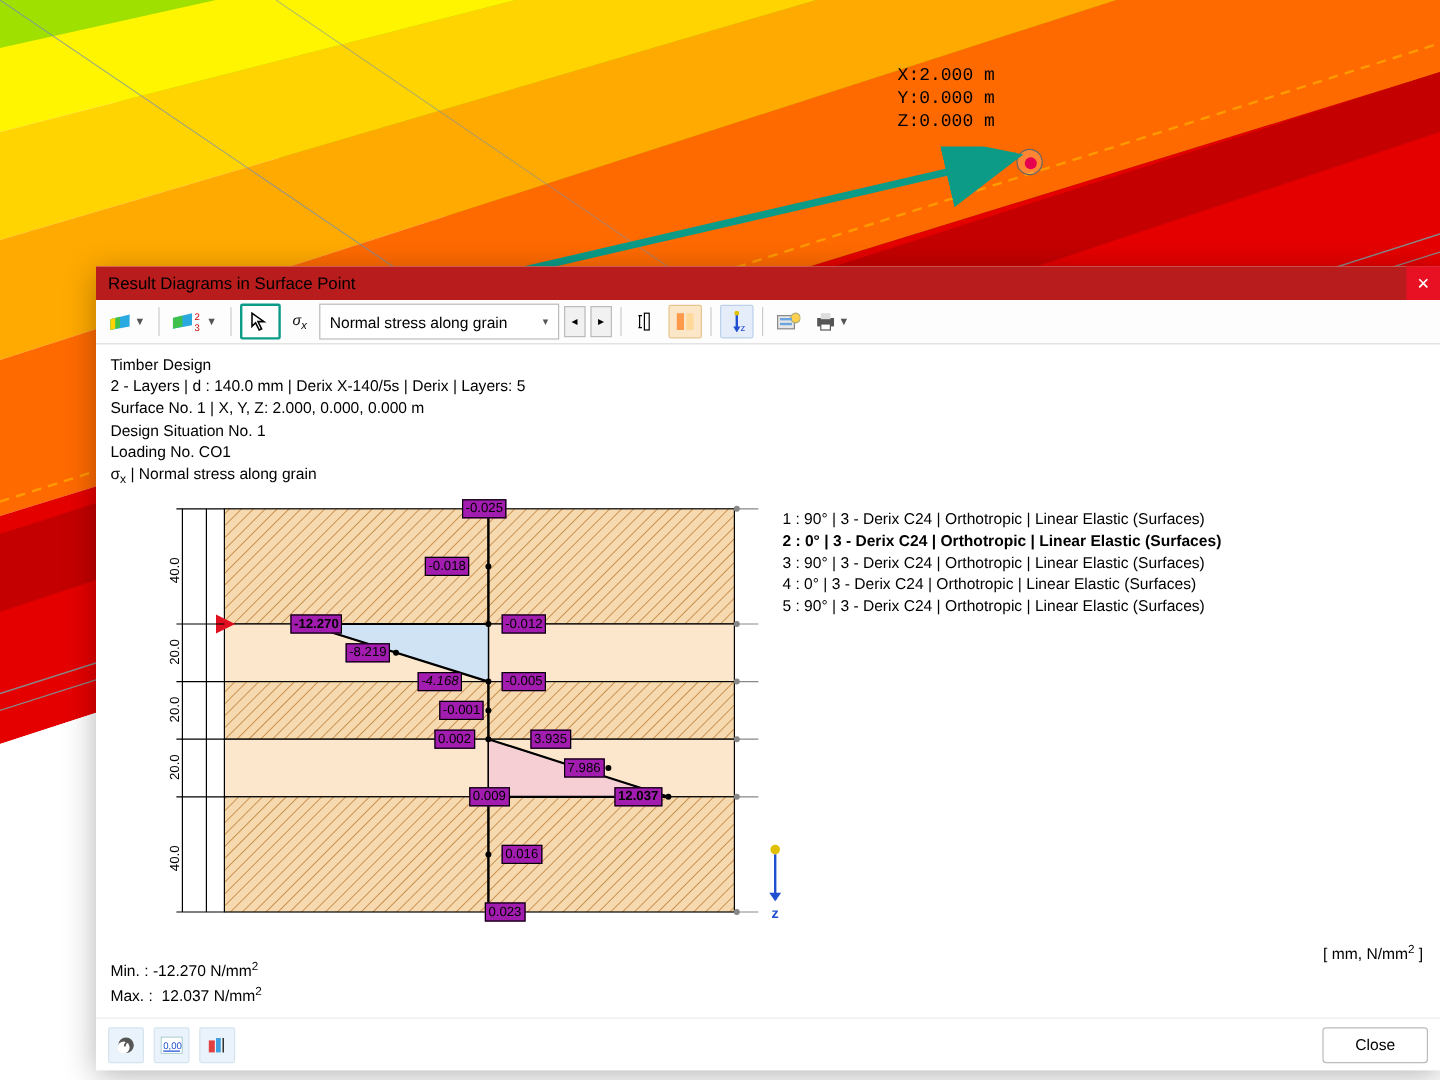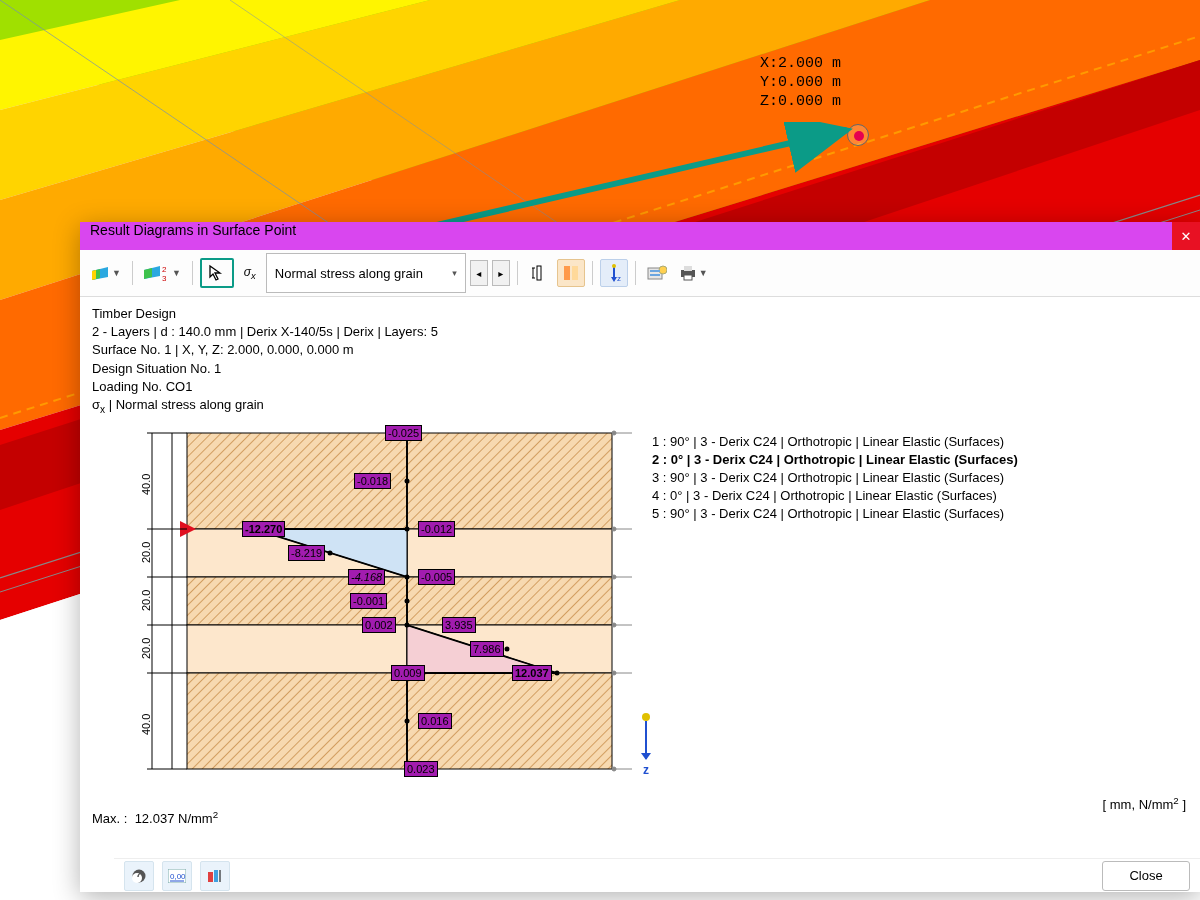--- a/index.html
+++ b/index.html
@@ -21,21 +21,20 @@
   .coords-overlay {
     position: absolute;
     top: 55px;
     left: 748px;
     font-family: "Courier New", monospace;
     font-size: 15px;
     color: #000;
     line-height: 1.25;
     z-index: 5;
     white-space: pre;
-    margin-left: 12px;
   }
   .marker {
     position: absolute;
     left: 847px;
     top: 124px;
     width: 22px;
     height: 22px;
     border: 1px solid #666;
     border-radius: 50%;
     background: rgba(255,255,255,0.2);
@@ -55,23 +54,23 @@
   .dialog {
     position: absolute;
     left: 80px; top: 222px;
     width: 1120px; height: 670px;
     background: #fff;
     box-shadow: 0 5px 25px rgba(0,0,0,0.3);
     z-index: 10;
     display:flex; flex-direction:column;
   }
   .dlg-titlebar {
-    display:flex; height:28px;
+    display:flex; align-items:center; height:28px;
     padding: 0 0 0 10px;
-    background:#d946ef;
+    background:#b91c1c;
     font-size:14px;
   }
   .dlg-title { flex:1; }
   .dlg-close {
     width:28px; height:28px; background:#e81123; color:#fff;
     display:flex; align-items:center; justify-content:center;
     font-size:13px; cursor:pointer;
   }
   .toolbar {
     display:flex; align-items:center; gap:4px;
@@ -85,21 +84,21 @@
     border-radius:2px; padding:0 3px; cursor:pointer;
     position:relative;
   }
   .tbtn.icon-color { font-size:16px; }
   .tbtn .caret { margin-left:2px; font-size:9px; color:#555; }
   .tbtn.highlighted { border:2px solid #0b9b87; }
   .sep { width:1px; height:24px; background:#ccc; margin:0 3px; }
   .sigma-label { font-size:12px; padding:0 6px;font-style:italic; }
   .combo {
     display:flex; align-items:center; border:1px solid #bbb;
-    height:40px; min-width:200px; padding:0 4px 0 8px; font-size:13px;
+    height:30px; min-width:200px; padding:0 4px 0 8px; font-size:13px;
     background:#fff;
   }
   .combo span.val { flex:1; }
   .combo .dd { font-size:9px; padding:0 4px;color:#555; }
   .navbtn {
     width:18px; height:26px; border:1px solid #bbb; background:#f1f1f1;
     display:flex; align-items:center; justify-content:center; font-size:10px; cursor:pointer;
   }
 
   .content-area {
@@ -111,22 +110,22 @@
   .layer-list {
     position:absolute; left:560px; top:10px; font-size:13px; line-height:1.4;
   }
   .layer-list .ln { white-space:nowrap; }
   .layer-list .ln.bold { font-weight:bold; }
   
   .minmax { font-size:13px; margin-top:4px; line-height:1.55;}
   .unit-label { position:absolute; bottom:46px; right:14px; font-size:13px; }
   
   .footer {
-    height:34px; border-top:1px solid #eee;
-    display:flex; align-items:center; padding:0 10px; gap:8px;margin-left:34px;
+    height:44px; border-top:1px solid #eee;
+    display:flex; align-items:center; padding:0 10px; gap:8px;
   }
   .footer .spacer { flex:1; }
   .close-btn {
     min-width:88px; height:30px; border:1px solid #bbb; border-radius:3px;
     background:#fff; font-size:13px; cursor:pointer;
   }
   .small-iconbtn {
     width:30px; height:30px; border:1px solid #d5e4ee; background:#eaf3fb;
     display:flex; align-items:center; justify-content:center; cursor:pointer; border-radius:2px;
   }
@@ -365,21 +364,21 @@
       <div class="thickness-label" style="left:48px; top:236px;">20.0</div>
       <div class="thickness-label" style="left:48px; top:312px;">40.0</div>
 
       <div class="vbox" style="left:293px; top:2px;">-0.025</div>
       <div class="vbox" style="left:262px; top:50px;">-0.018</div>
       <div class="vbox bold" style="left:150px; top:98px;">-12.270</div>
       <div class="vbox" style="left:326px; top:98px;">-0.012</div>
       <div class="vbox" style="left:196px; top:122px;">-8.219</div>
       <div class="vbox" style="left:256px; top:146px;font-style:italic;">-4.168</div>
       <div class="vbox" style="left:326px; top:146px;">-0.005</div>
-      <div class="vbox" style="left:258px; top:170px;">-0.001</div>
+      <div class="vbox" style="left:274px; top:170px;">-0.001</div>
       <div class="vbox" style="left:270px; top:194px;">0.002</div>
       <div class="vbox" style="left:350px; top:194px;">3.935</div>
       <div class="vbox" style="left:378px; top:218px;">7.986</div>
       <div class="vbox bold" style="left:420px; top:242px;">12.037</div>
       <div class="vbox" style="left:272px; top:242px;margin-left:27px;">0.009</div>
       <div class="vbox" style="left:326px; top:290px;">0.016</div>
       <div class="vbox" style="left:312px; top:338px;">0.023</div>
 
       <div class="zaxis">
         <div class="dot"></div>
@@ -390,20 +389,21 @@
       <div class="layer-list" id="layer-list">
           <div class="ln">1 :  90° | 3 - Derix C24 | Orthotropic | Linear Elastic (Surfaces)</div>
           <div class="ln bold" style="font-weight: bold;">2 :     0° | 3 - Derix C24 | Orthotropic | Linear Elastic (Surfaces)</div>
           <div class="ln">3 :  90° | 3 - Derix C24 | Orthotropic | Linear Elastic (Surfaces)</div>
           <div class="ln">4 :    0° | 3 - Derix C24 | Orthotropic | Linear Elastic (Surfaces)</div>
           <div class="ln">5 :  90° | 3 - Derix C24 | Orthotropic | Linear Elastic (Surfaces)</div>
         </div>
     </div>
 
     <div class="minmax">
+      <div><span>Min. :</span> <span>-12.270</span> <span>N/mm</span><sup>2</sup></div>
       <div><span>Max. :</span>&nbsp; <span>12.037</span> <span>N/mm</span><sup>2</sup></div>
     </div>
 
     <div class="unit-label">[ mm, N/mm<sup>2</sup> ]</div>
   </div>
 
   <div class="footer">
     <div class="small-iconbtn">
       <svg width="16" height="16">
           <circle cx="8" cy="8" r="6.5" fill="#555"></circle>

